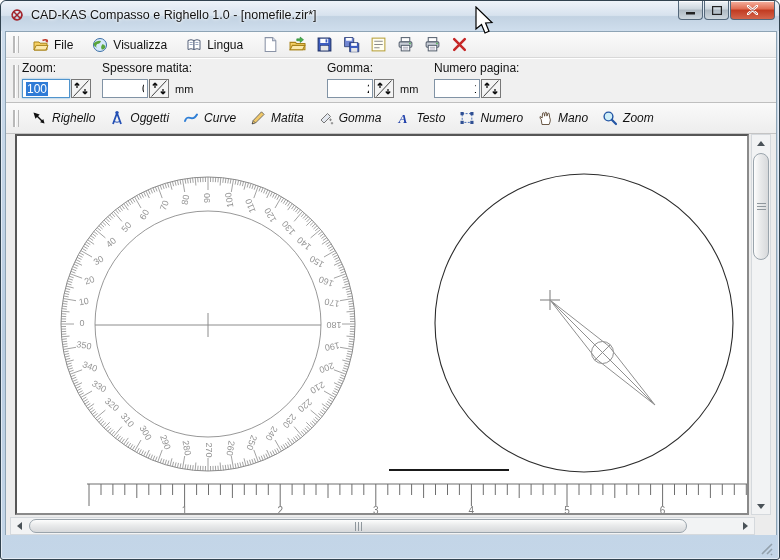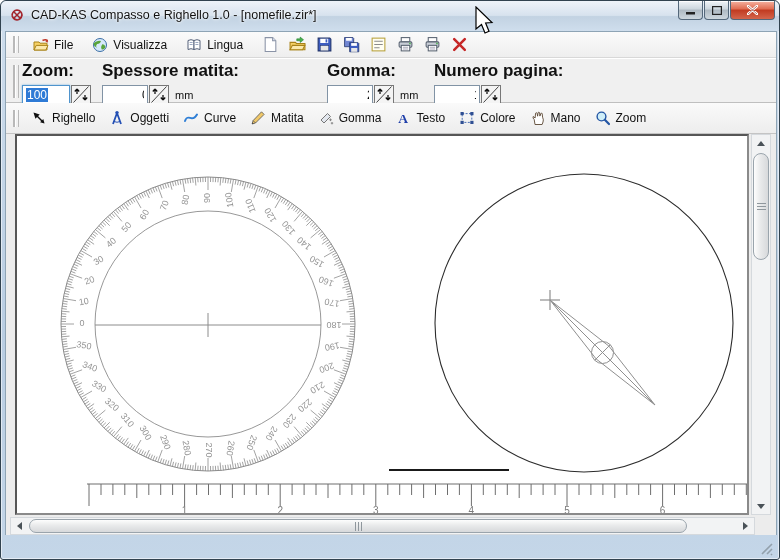--- a/index.html
+++ b/index.html
@@ -32,21 +32,21 @@
     box-shadow:-2px 0 0 #b9b9b9;margin:0 8px 0 3px;}
   .menu-item{display:flex;align-items:center;gap:5px;padding:2px 6px;margin-right:7px;font-size:12px;color:#111;}
   .menu-item svg,.tool-item svg{display:block;}
   .tb-btn{width:24px;height:22px;border:none;background:transparent;padding:2px;margin-right:3px;}
   .tb-btn svg{display:block;width:17px;height:17px;}
   
   .settingsbar{position:absolute;left:0;top:26px;width:100%;height:45px;background:#f0f0f0;
     border-top:1px solid #fff;border-bottom:1px solid #bfbfbf;box-shadow:0 1px 0 #fff;}
   .sgrip{position:absolute;left:6px;top:6px;height:33px;}
   .fld{position:absolute;top:2px;}
-  .fld-label{font-size:17px;color:#111;display:block;margin-bottom:4px;white-space:nowrap;font-weight:bold;}
+  .fld-label{font-size:12px;color:#111;display:block;margin-bottom:4px;white-space:nowrap;}
   .row{display:flex;align-items:center;}
   .textbox{width:48px;height:19px;border:1px solid #8193a5;background:#fff;font-size:12px;
     padding:1px 3px;display:flex;align-items:center;}
   .textbox.focused{border:1px solid #4f94cd;box-shadow:0 0 2px #7db5e0;}
   .sel{background:#2f7bd6;color:#fff;padding:0 1px;}
   input.textbox{display:inline-block;padding-left:39px;}
   .spinner{width:20px;height:19px;border:none;background:transparent;padding:0;margin-left:1px;}
   .unit{font-size:11px;color:#111;margin-left:6px;}
   .swatch{width:28px;height:26px;border:1px solid #666;background:#000;}
   .color-btn{height:22px;margin-left:9px;display:flex;align-items:center;gap:4px;padding:0 9px 0 6px;
@@ -259,21 +259,21 @@
                 <line x1="17.5" y1="1.5" x2="2.5" y2="17.5" stroke="#444"></line>
                 <path d="M6,9 L6,4.5 M6,4 L3.8,6.5 M6,4 L8.2,6.5" stroke="#111" stroke-width="1.3" fill="none"></path>
                 <path d="M14,10 L14,14.5 M14,15 L11.8,12.5 M14,15 L16.2,12.5" stroke="#111" stroke-width="1.3" fill="none"></path>
               </svg></button>
         </div>
       </div>
     </div>
 
     <div class="toolsbar">
       <span class="gripper"></span>
-      <span id="tools-items" style="display:flex;align-items:center;">
+      <span id="tools-items" style="display:flex;align-items:center;font-style:italic;">
           <div class="tool-item">
             <span>
               <svg width="16" height="16" viewBox="0 0 16 16">
                 <path d="M4,4 L12,12" stroke="#111" stroke-width="1.5"></path>
                 <path d="M2.5,2.5 l6.2,1.9 -4.3,4.3 z" fill="#111"></path>
                 <path d="M13.5,13.5 l-4.4,-1.2 3.2,-3.2 z" fill="#111"></path>
               </svg>
             </span>
             <span>Righello</span>
           </div>
@@ -326,21 +326,21 @@
           <div class="tool-item">
             <span>
               <svg width="16" height="16" viewBox="0 0 16 16">
                 <rect x="3.2" y="3.6" width="9.6" height="8.8" fill="none" stroke="#4a6fb5" stroke-dasharray="2 1.4"></rect>
                 <rect x="1.5" y="2" width="3.2" height="3.2" fill="#2f4f93"></rect>
                 <rect x="11.3" y="2" width="3.2" height="3.2" fill="#2f4f93"></rect>
                 <rect x="1.5" y="10.8" width="3.2" height="3.2" fill="#2f4f93"></rect>
                 <rect x="11.3" y="10.8" width="3.2" height="3.2" fill="#2f4f93"></rect>
               </svg>
             </span>
-            <span>Colore</span>
+            <span>Numero</span>
           </div>
           <div class="tool-item">
             <span>
               <svg width="16" height="16" viewBox="0 0 16 16">
                 <path d="M5,14.5 L4.2,9.5 q-1.8,-1.4 -1,-3 l1.9,1.5 L5.6,3.2 q0.9,-1 1.5,0.1 l0.5,2.9 0.5,-3.6 q0.9,-1 1.5,0.1 l0.3,3.4 1,-2.7 q1,-0.8 1.3,0.4 l0.4,3.4 q1.3,2.8 0.4,4.8 l-0.9,2.5 z" fill="#fff" stroke="#5a4632" stroke-width="0.9"></path>
               </svg>
             </span>
             <span>Mano</span>
           </div>
           <div class="tool-item">

